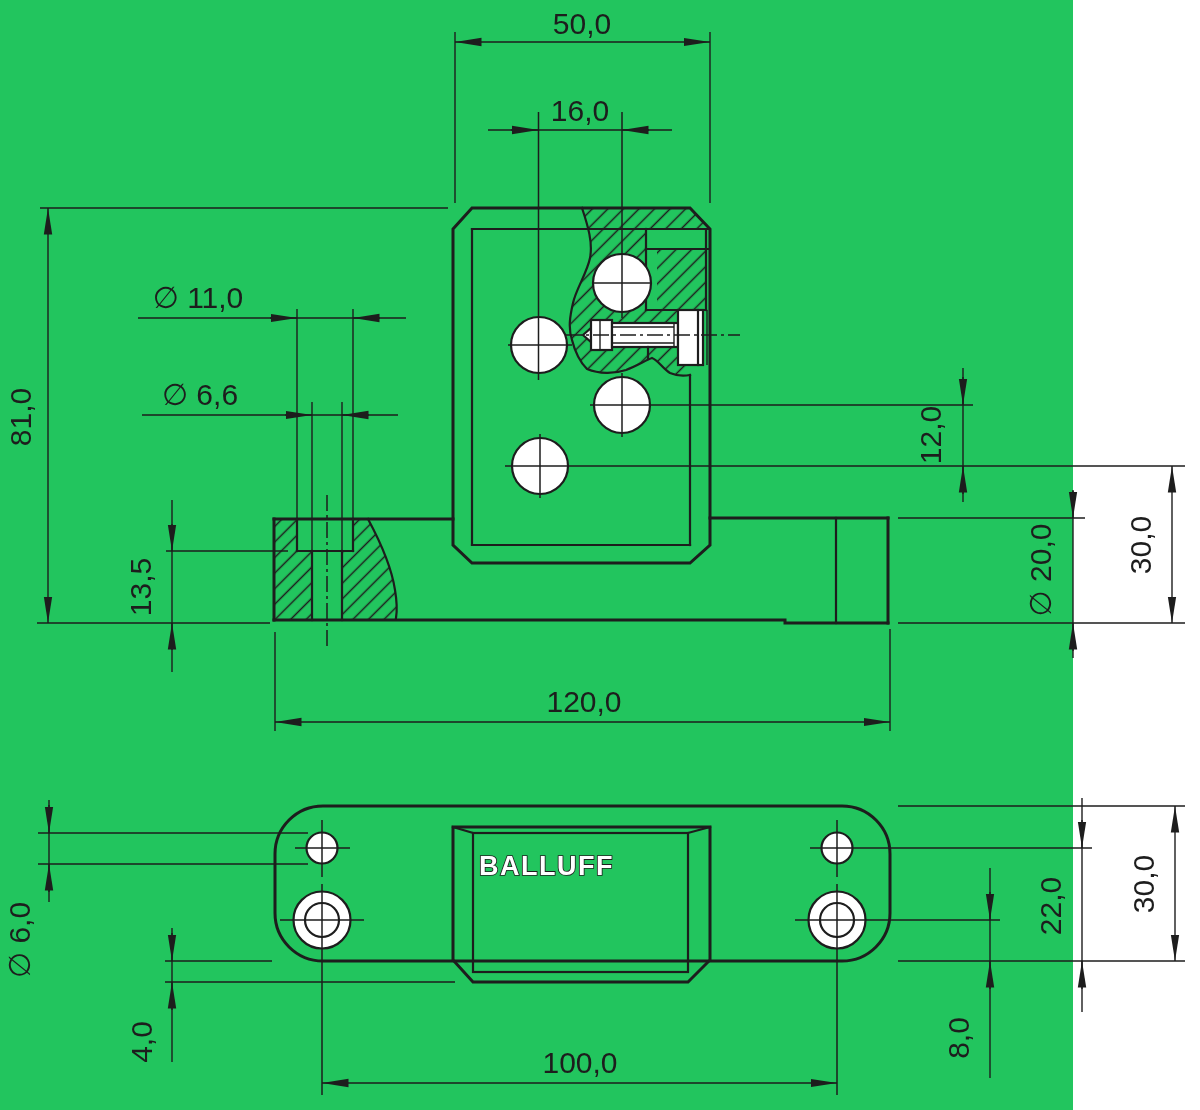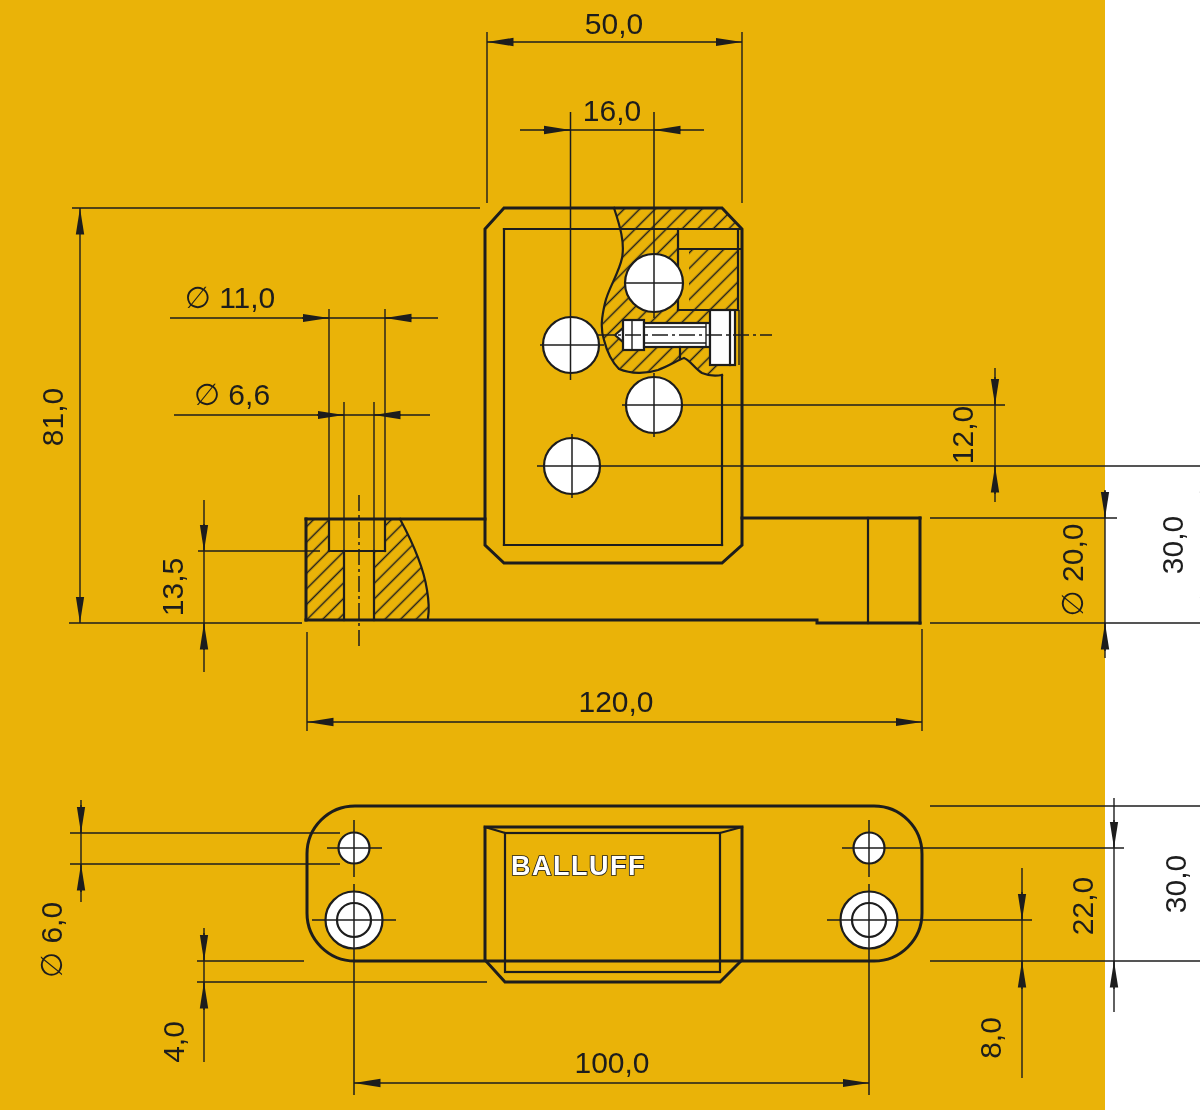--- a/index.html
+++ b/index.html
@@ -1,16 +1,16 @@
 <!DOCTYPE html>
 <html><head>
 <meta charset="utf-8">
 <style>
   html,body{margin:0;padding:0;background:#fff;}
-  .sheet{width:1073px;height:1110px;background:#eab308;position:relative;font-family:"Liberation Sans","DejaVu Sans",sans-serif;padding-left:32px;}
+  .sheet{width:1073px;height:1110px;background:#22c55e;position:relative;font-family:"Liberation Sans","DejaVu Sans",sans-serif;}
   svg{display:block;}
   .obj{stroke:#1d1d1d;stroke-width:3;fill:none;stroke-linecap:square;}
   .med{stroke:#1d1d1d;stroke-width:2.2;fill:none;stroke-linecap:square;}
   .thin{stroke:#1d1d1d;stroke-width:1.4;fill:none;stroke-linecap:butt;}
   .cross{stroke:#1d1d1d;stroke-width:1.5;fill:none;}
   .cl{stroke:#1d1d1d;stroke-width:1.5;fill:none;stroke-dasharray:16 4 3 4;}
   .hatchfill{fill:url(#hatch);stroke:none;}
   .whitefill{fill:#ffffff;stroke:#1d1d1d;stroke-width:2.2;}
   .dimtext{font-size:30px;fill:#1d1d1d;text-anchor:middle;font-family:"Liberation Sans","DejaVu Sans",sans-serif;}
   .logotext{font-size:27px;font-weight:800;letter-spacing:1.5px;fill:#ffffff;stroke:#1d1d1d;stroke-width:1.7;paint-order:stroke fill;text-anchor:start;font-family:"Liberation Sans","DejaVu Sans",sans-serif;}

